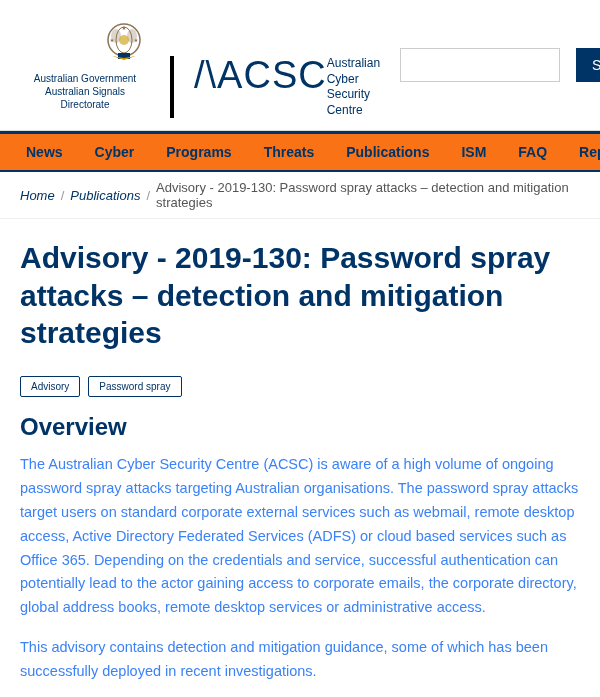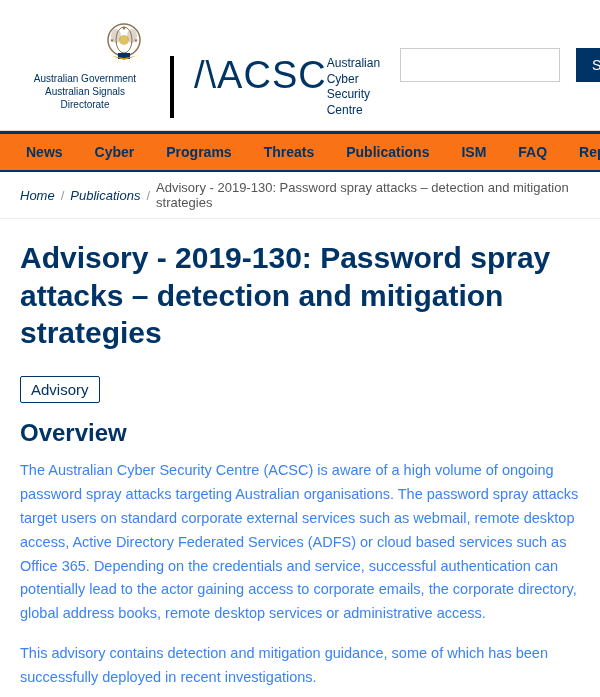--- a/index.html
+++ b/index.html
@@ -133,21 +133,21 @@
     .tags {
       display: flex;
       gap: 8px;
       margin-bottom: 16px;
       flex-wrap: wrap;
     }
     .tag {
       border: 1px solid #003366;
       color: #003366;
       padding: 4px 10px;
-      font-size: 15px;
+      font-size: 10px;
       border-radius: 2px;
       cursor: pointer;
       background: #fff;
     }
 
     
     .tlp {
       font-size: 14px;
       font-weight: bold;
       color: #333;
@@ -250,20 +250,21 @@
   <span class="sep">/</span>
   <span>Advisory - 2019-130: Password spray attacks – detection and mitigation strategies</span>
 </div>
 
 <div class="main-content">
 
   <h1 class="page-title">Advisory - 2019-130: Password spray attacks – detection and mitigation strategies</h1>
 
   <div class="tags">
     <button class="tag">Advisory</button>
+    <button class="tag">Password spray</button>
   </div>
 
 
   <h2 class="section-title">Overview</h2>
 
   <p class="body-text">The Australian Cyber Security Centre (ACSC) is aware of a high volume of ongoing password spray attacks targeting Australian organisations. The password spray attacks target users on standard corporate external services such as webmail, remote desktop access, Active Directory Federated Services (ADFS) or cloud based services such as Office 365. Depending on the credentials and service, successful authentication can potentially lead to the actor gaining access to corporate emails, the corporate directory, global address books, remote desktop services or administrative access.</p>
 
   <p class="body-text">This advisory contains detection and mitigation guidance, some of which has been successfully deployed in recent investigations.</p>
 
 </div>

